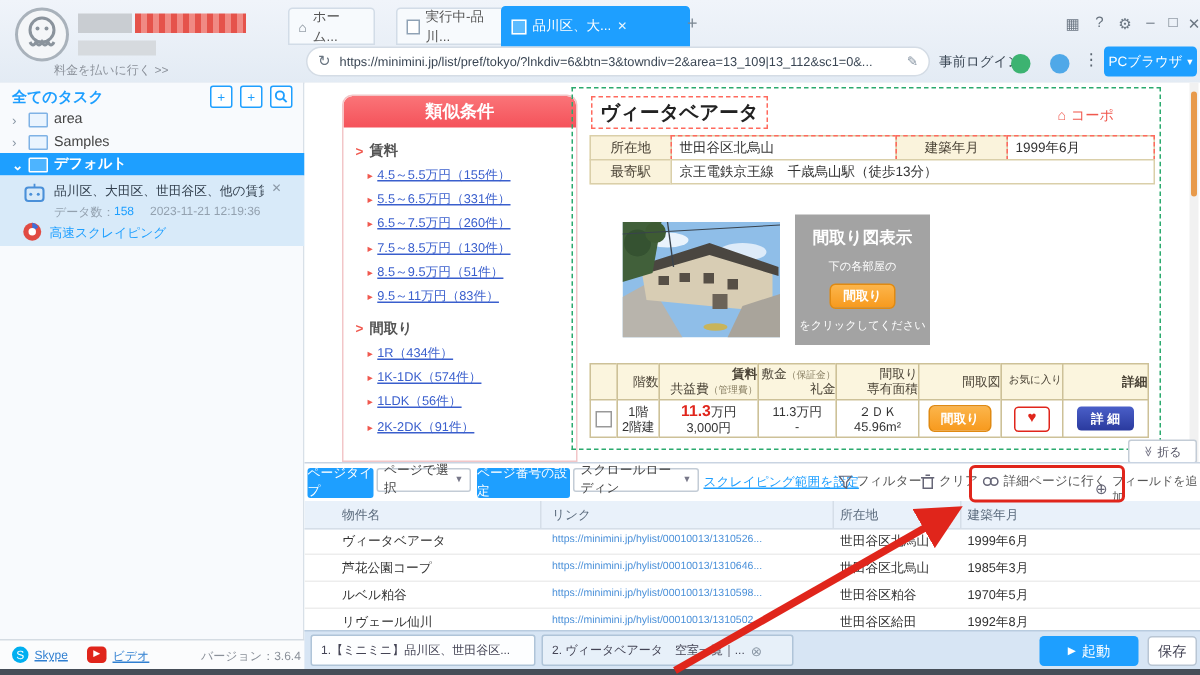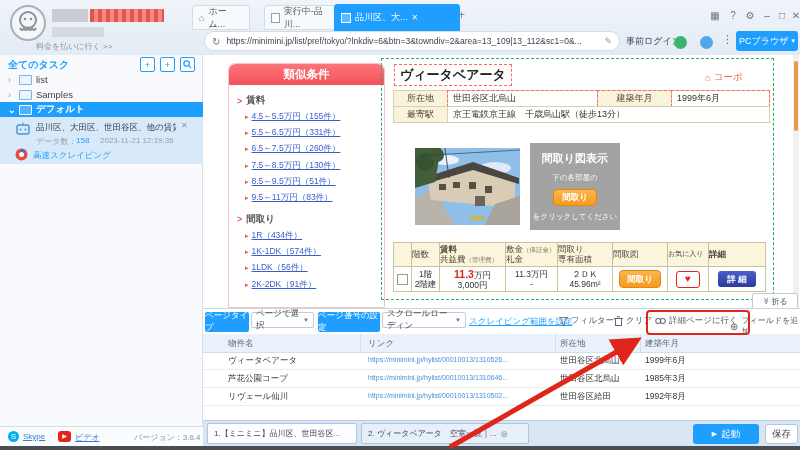--- a/index.html
+++ b/index.html
@@ -30,21 +30,21 @@
            display:flex;align-items:center;justify-content:center;border-radius:6px 6px 0 0}
   .simsec{display:flex;align-items:center;gap:4px;font-size:9.5px;color:#555;font-weight:bold;margin:9px 0 4px 8px}
   .simsec .gt{color:#F0584E;font-weight:bold;font-size:9px}
   .slink{display:flex;align-items:center;gap:3px;margin:0 0 4.2px 16px;font-size:8.5px}
   .slink .b{color:#F0584E;font-size:7px}
   .slink a{color:#3A5FCD;text-decoration:underline}
   .greenbox{left:178px;top:3px;width:391px;height:240px;border:1px dashed #2BAA6E}
   .beige{background:#FAF3DC;border:1px solid #DACFA9;box-sizing:border-box;display:flex;align-items:center;justify-content:center;font-size:9px;color:#4A4336}
   .cellv{background:#fff;border:1px solid #DACFA9;box-sizing:border-box;display:flex;align-items:center;padding-left:5px;font-size:9px;color:#333}
   .reddash{outline:1px dashed #FF6A5E;outline-offset:-1px}
-  .rt-h{background:#FBF5DE;border:1px solid #CDC198;box-sizing:border-box;display:flex;flex-direction:column;align-items:flex-start;justify-content:center;font-size:8.5px;color:#4A4336;line-height:1.15}
+  .rt-h{background:#FBF5DE;border:1px solid #CDC198;box-sizing:border-box;display:flex;flex-direction:column;align-items:flex-end;justify-content:center;font-size:8.5px;color:#4A4336;line-height:1.15}
   .rt-c{background:#fff;border:1px solid #CDC198;box-sizing:border-box;display:flex;flex-direction:column;align-items:center;justify-content:center;font-size:8.5px;color:#333;line-height:1.2}
   .obtn{background:linear-gradient(#FCB54B,#F79A1E);border:1px solid #E08A12;border-radius:4px;color:#fff;font-size:8.5px;font-weight:bold;
         display:flex;align-items:center;justify-content:center}
   .small{font-size:6.5px;color:#8A8064}
   
   .bpanel{left:203px;top:308px;width:597px;height:112px;background:#fff;border-top:1px solid #C9D4E2;box-sizing:border-box}
   .tbtn{height:20px;top:3px;background:#1E9FFF;color:#fff;border-radius:2px;font-size:8.5px;display:flex;align-items:center;justify-content:center}
   .tdd{height:16px;top:3px;background:#fff;border:1px solid #C3CCD6;border-radius:2px;font-size:8.5px;color:#444;
        display:flex;align-items:center;justify-content:space-between;padding:0 4px;box-sizing:border-box}
   .titem{top:6px;display:flex;align-items:center;gap:3px;font-size:8.5px;color:#555}
@@ -130,21 +130,21 @@
         <svg width="9" height="9" viewBox="0 0 10 10">
             <circle cx="4" cy="4" r="3" fill="none" stroke="#1E9FFF" stroke-width="1.4"></circle>
             <line x1="6.3" y1="6.3" x2="9" y2="9" stroke="#1E9FFF" stroke-width="1.4"></line>
           </svg>
       </span>
     </div>
 
     <div class="abs foldrow" style="top:17px">
       <span class="chev">›</span>
       <span class="folder"></span>
-      <span>list</span>
+      <span>area</span>
     </div>
     <div class="abs foldrow" style="top:32px">
       <span class="chev">›</span>
       <span class="folder"></span>
       <span>Samples</span>
     </div>
     <div class="abs foldrow" style="top:47px;background:#1E9FFF;color:#fff;font-weight:bold">
       <span class="chev" style="color:#fff">⌄</span>
       <span class="folder" style="border-color:#fff;background:#4DB4FF"></span>
       <span>デフォルト</span>
@@ -402,20 +402,26 @@
         <span style="left:357px">世田谷区北烏山</span>
         <span style="left:442px">1999年6月</span>
       </div>
       <div class="drow">
         <span style="left:25px">芦花公園コープ</span>
         <span class="c-link" style="left:165px">https://minimini.jp/hylist/00010013/1310646...</span>
         <span style="left:357px">世田谷区北烏山</span>
         <span style="left:442px">1985年3月</span>
       </div>
       <div class="drow">
+        <span style="left:25px">ルベル粕谷</span>
+        <span class="c-link" style="left:165px">https://minimini.jp/hylist/00010013/1310598...</span>
+        <span style="left:357px">世田谷区粕谷</span>
+        <span style="left:442px">1970年5月</span>
+      </div>
+      <div class="drow">
         <span style="left:25px">リヴェール仙川</span>
         <span class="c-link" style="left:165px">https://minimini.jp/hylist/00010013/1310502...</span>
         <span style="left:357px">世田谷区給田</span>
         <span style="left:442px">1992年8月</span>
       </div>
 
     </div>
   </div>
 
   <div class="abs ftabs">

